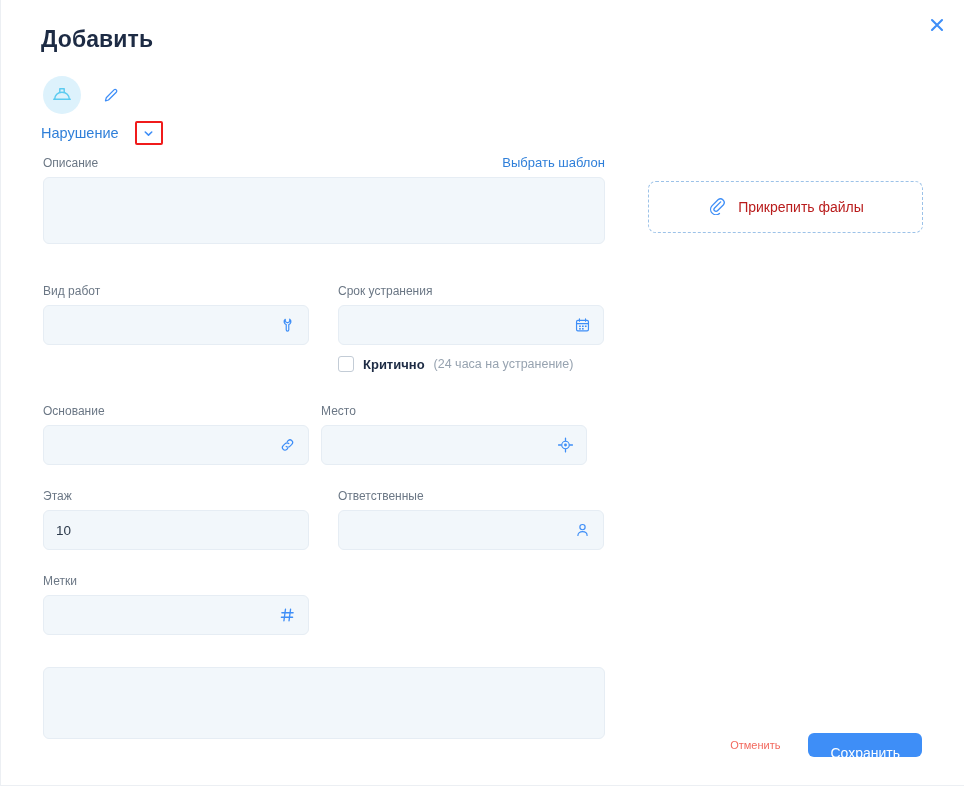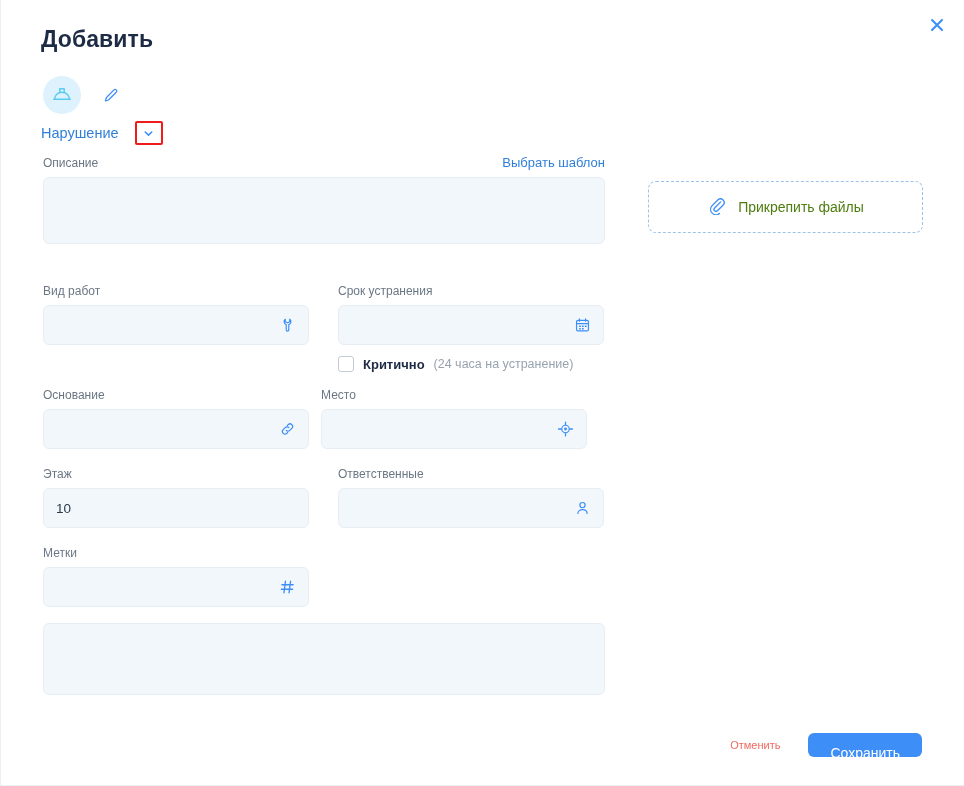--- a/index.html
+++ b/index.html
@@ -103,33 +103,33 @@
     display: flex; align-items: center; margin-top: 11px; gap: 9px;
   }
   .cbox {
     width: 16px; height: 16px; border: 1px solid #c3ccd6;
     border-radius: 3px; background: #fff; cursor: pointer; flex: none;
   }
   .crit-main { font-size: 13px; font-weight: bold; color: #1d2b44; }
   .crit-sub { font-size: 12.5px; color: #97a3b0; }
 
   .mt22 { margin-top: 40px; }
-  .mt18 { margin-top: 18px; }
-  .mt20 { margin-top: 16px; gap: 12px; }
+  .mt18 { margin-top: 24px; }
+  .mt20 { margin-top: 32px; gap: 12px; }
 
   
   .attach {
     position: absolute; left: 647px; top: 181px;
     width: 275px; height: 52px;
     border: 1.5px dashed #9cc2e8;
     border-radius: 8px;
     display: flex; align-items: center; justify-content: center;
     gap: 12px; cursor: pointer; background: #fff;
   }
-  .attach-label { font-size: 14px; color: #4d7c0f; }
+  .attach-label { font-size: 14px; color: #b91c1c; }
 
   
   .footer {
     position: absolute; right: 42px; bottom: 28px;
     display: flex; align-items: center; gap: 28px;
   }
   .btn-cancel {
     font-size: 11px; color: #f2695e; cursor: pointer; background: none;
     border: none; font-family: inherit; padding: 0;
   }

